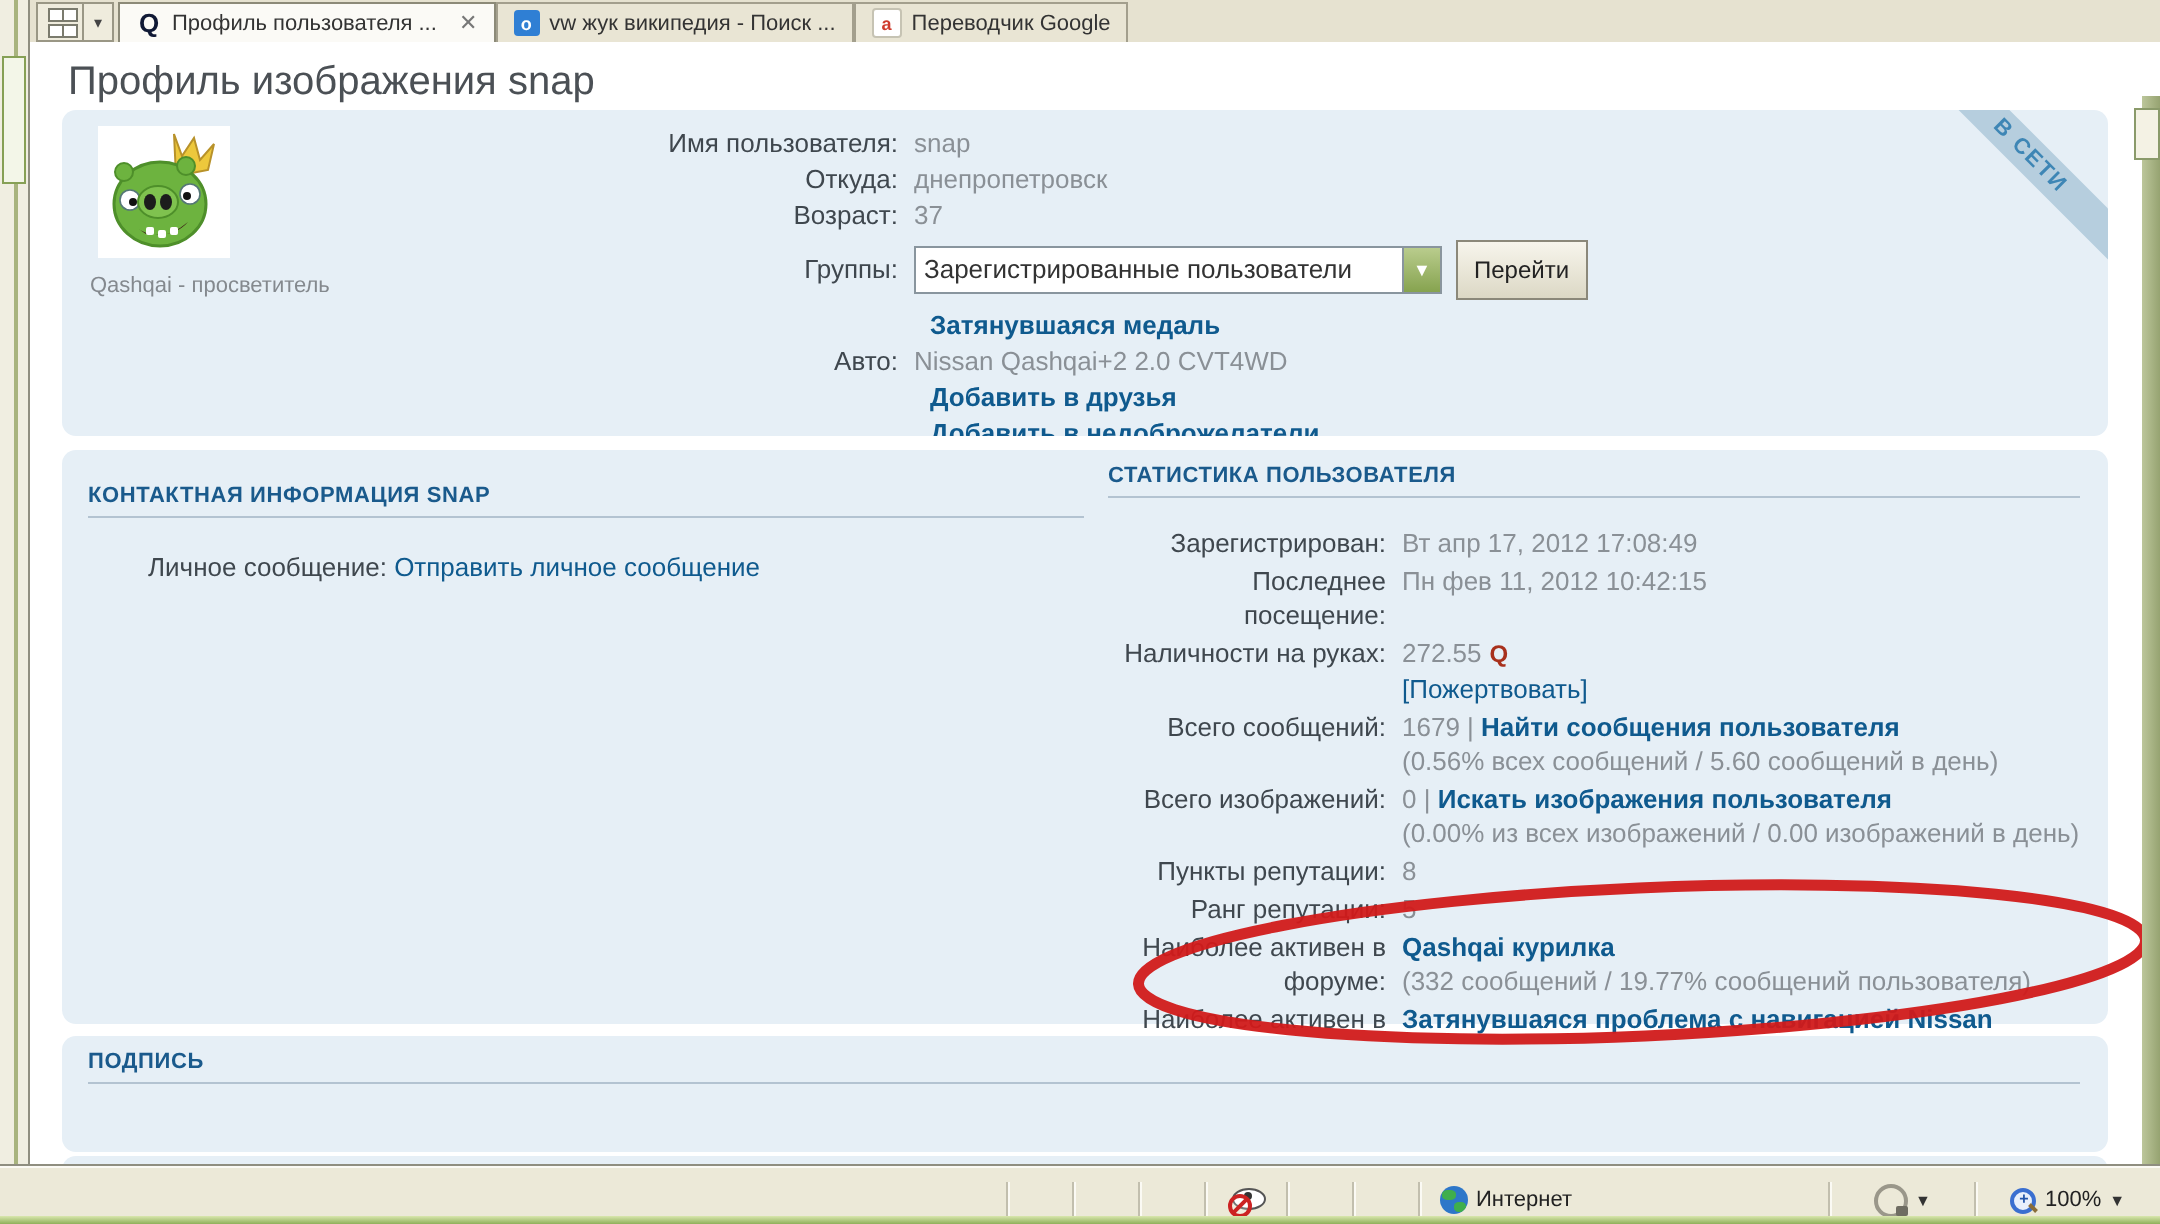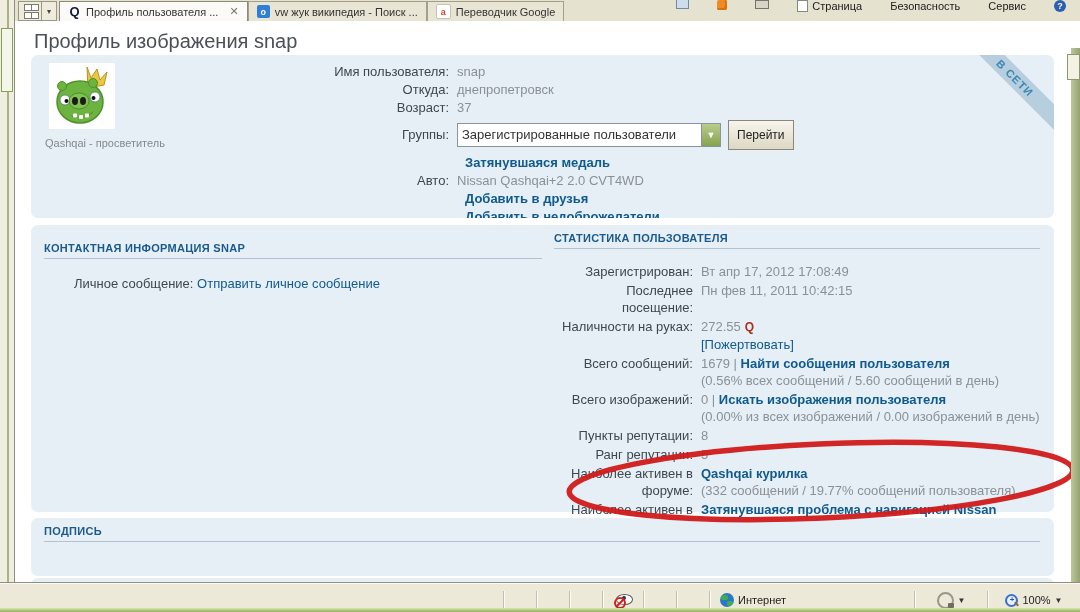--- a/index.html
+++ b/index.html
@@ -139,44 +139,20 @@
     </div>
     <div class="tab">
       <span class="fav fav-mail">o</span>
       <span>vw жук википедия - Поиск ...</span>
     </div>
     <div class="tab">
       <span class="fav fav-gt">а</span>
       <span>Переводчик Google</span>
     </div>
 
-    <div class="cmdbar">
-      <span class="cmd">
-          <span class="ico ico-home"></span>
-        </span>
-      <span class="cmd">
-          <span class="ico ico-rss"></span>
-        </span>
-      <span class="cmd">
-          <span class="ico ico-printer"></span>
-        </span>
-      <span class="cmd">
-          <span class="ico ico-page"></span>
-          <span>Страница</span>
-        </span>
-      <span class="cmd">
-          <span>Безопасность</span>
-        </span>
-      <span class="cmd">
-          <span>Сервис</span>
-        </span>
-      <span class="cmd">
-          <span class="ico ico-help">?</span>
-        </span>
-    </div>
   </div>
 
   <div class="page">
     <div class="page-title">Профиль изображения snap</div>
 
     <div class="panel panel-profile">
       <div class="ribbon">В СЕТИ</div>
 
       <div class="avatar-box">
         <svg width="66" height="66" viewBox="0 0 66 66">
@@ -251,21 +227,21 @@
         <div class="sec-head">СТАТИСТИКА ПОЛЬЗОВАТЕЛЯ</div>
         <div class="sec-rule"></div>
         <div class="stats-rows">
 
           <div class="srow">
             <span class="slabel">Зарегистрирован:</span>
             <span class="sval">Вт апр 17, 2012 17:08:49</span>
           </div>
           <div class="srow">
             <span class="slabel">Последнее посещение:</span>
-            <span class="sval">Пн фев 11, 2011 10:42:15</span>
+            <span class="sval">Пн фев 11, 2012 10:42:15</span>
           </div>
           <div class="srow">
             <span class="slabel">Наличности на руках:</span>
             <span class="sval">
               <span>272.55</span><span class="coin">Q</span>
               <div><a href="#">[Пожертвовать]</a></div>
             </span>
           </div>
           <div class="srow">
             <span class="slabel">Всего сообщений:</span>

